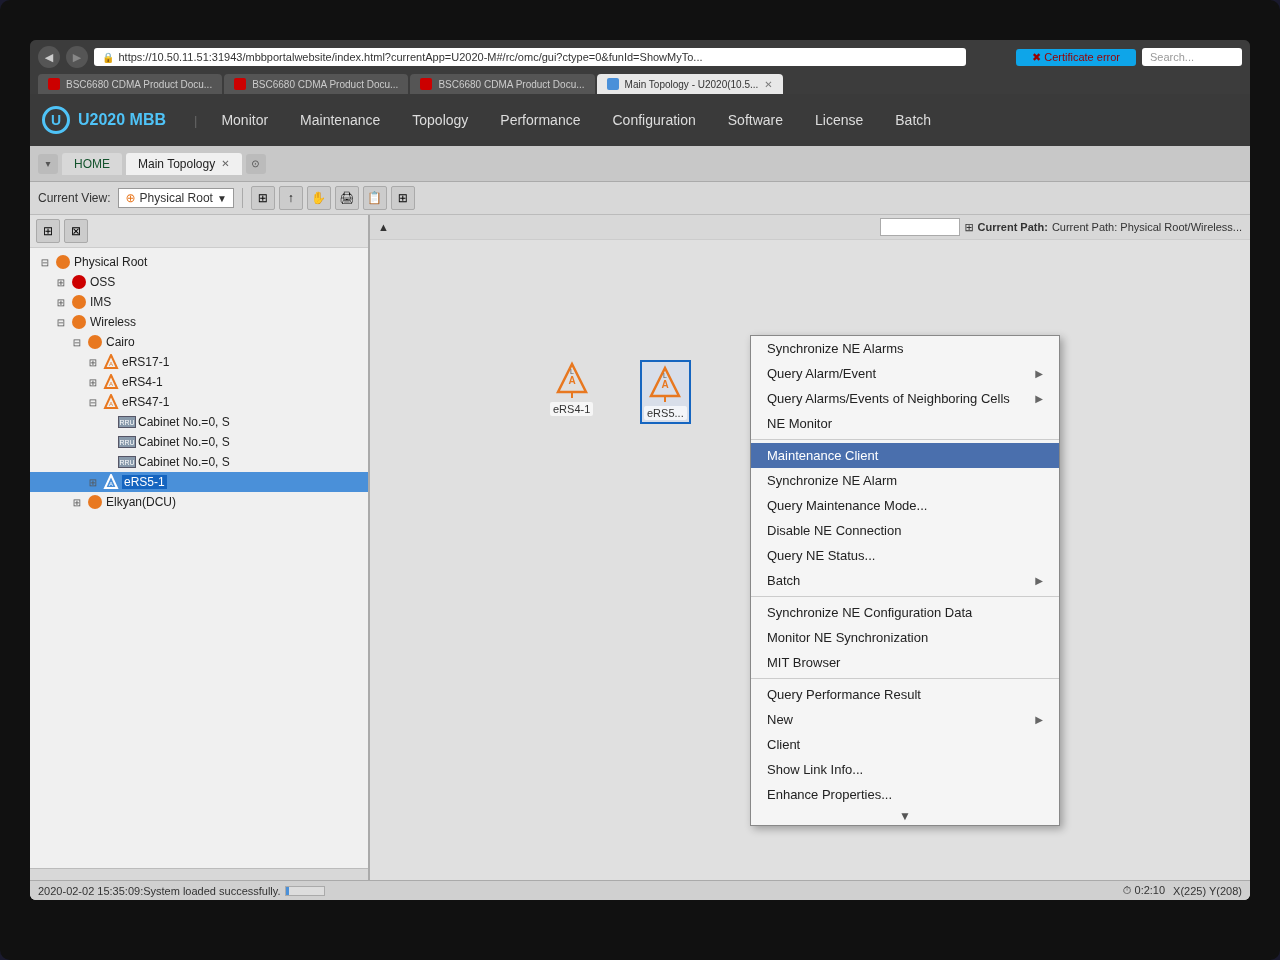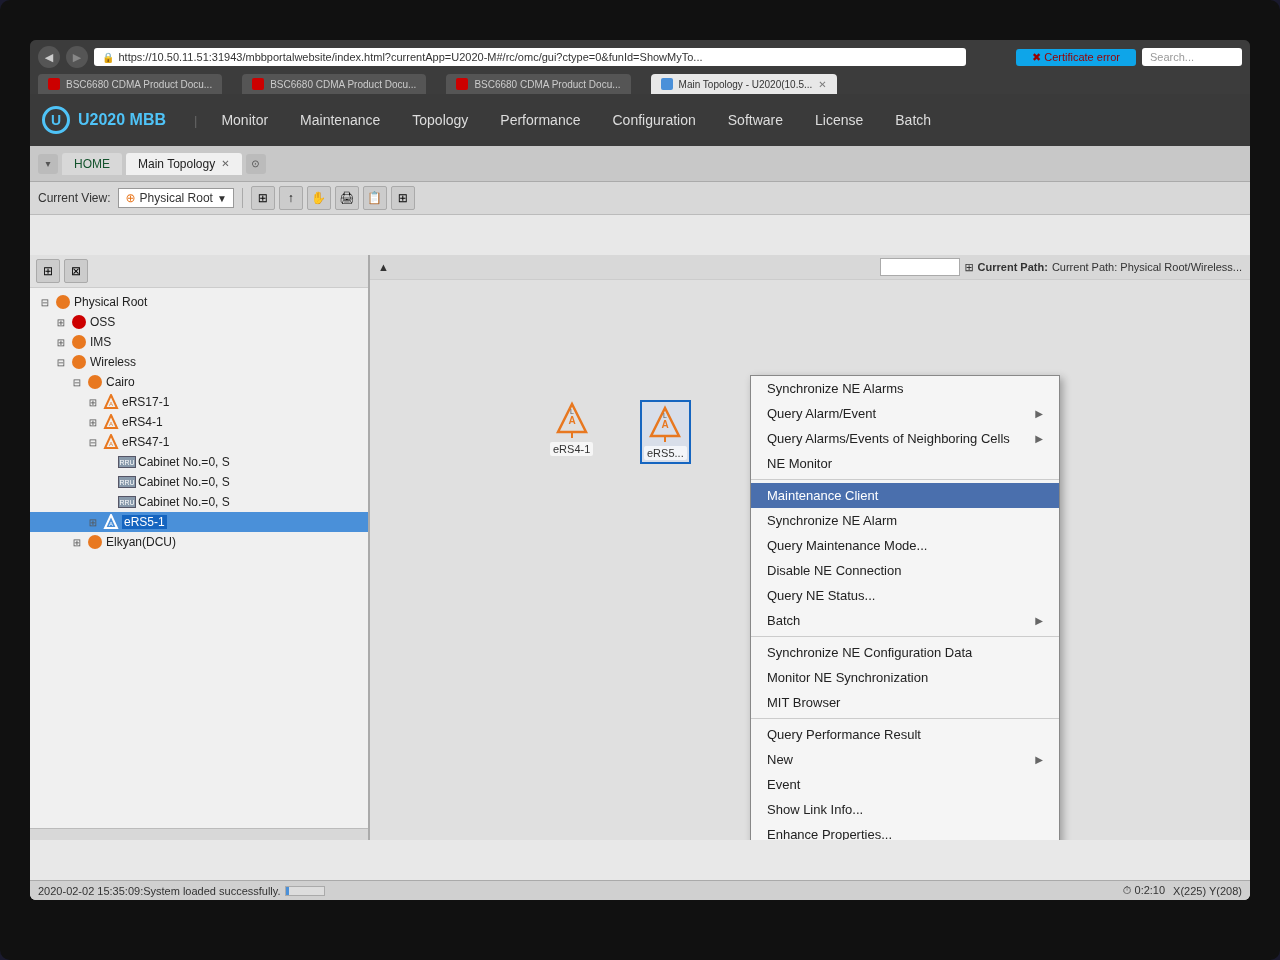--- a/index.html
+++ b/index.html
@@ -85,21 +85,21 @@
       background: #fff;
       border-radius: 3px;
       padding: 3px 8px;
       font-size: 11px;
       color: #999;
       width: 100px;
     }
 
     .browser-tabs {
       display: flex;
-      gap: 20px;
+      gap: 2px;
       align-items: flex-end;
     }
 
     .tab {
       background: #555;
       color: #ccc;
       padding: 4px 10px;
       border-radius: 4px 4px 0 0;
       font-size: 10px;
       cursor: pointer;
@@ -222,21 +222,20 @@
       cursor: pointer;
       color: #555;
     }
 
     
     .content-area {
       display: flex;
       flex-direction: column;
       flex: 1;
       overflow: hidden;
-      gap: 40px;
     }
 
     .toolbar {
       background: #d8d8d8;
       display: flex;
       align-items: center;
       padding: 4px 8px;
       gap: 4px;
       border-bottom: 1px solid #bbb;
     }
@@ -811,21 +810,21 @@
               </div>
               <div class="ctx-separator"></div>
 
               <div class="ctx-item">
                 <span>Query Performance Result</span>
               </div>
               <div class="ctx-item has-sub">
                 <span>New</span>
               </div>
               <div class="ctx-item">
-                <span>Event</span>
+                <span>Client</span>
               </div>
               <div class="ctx-item">
                 <span>Show Link Info...</span>
               </div>
               <div class="ctx-item">
                 <span>Enhance Properties...</span>
               </div>
               <div style="text-align:center;padding:2px;color:#555;font-size:12px;">▼</div>
             </div>
 

